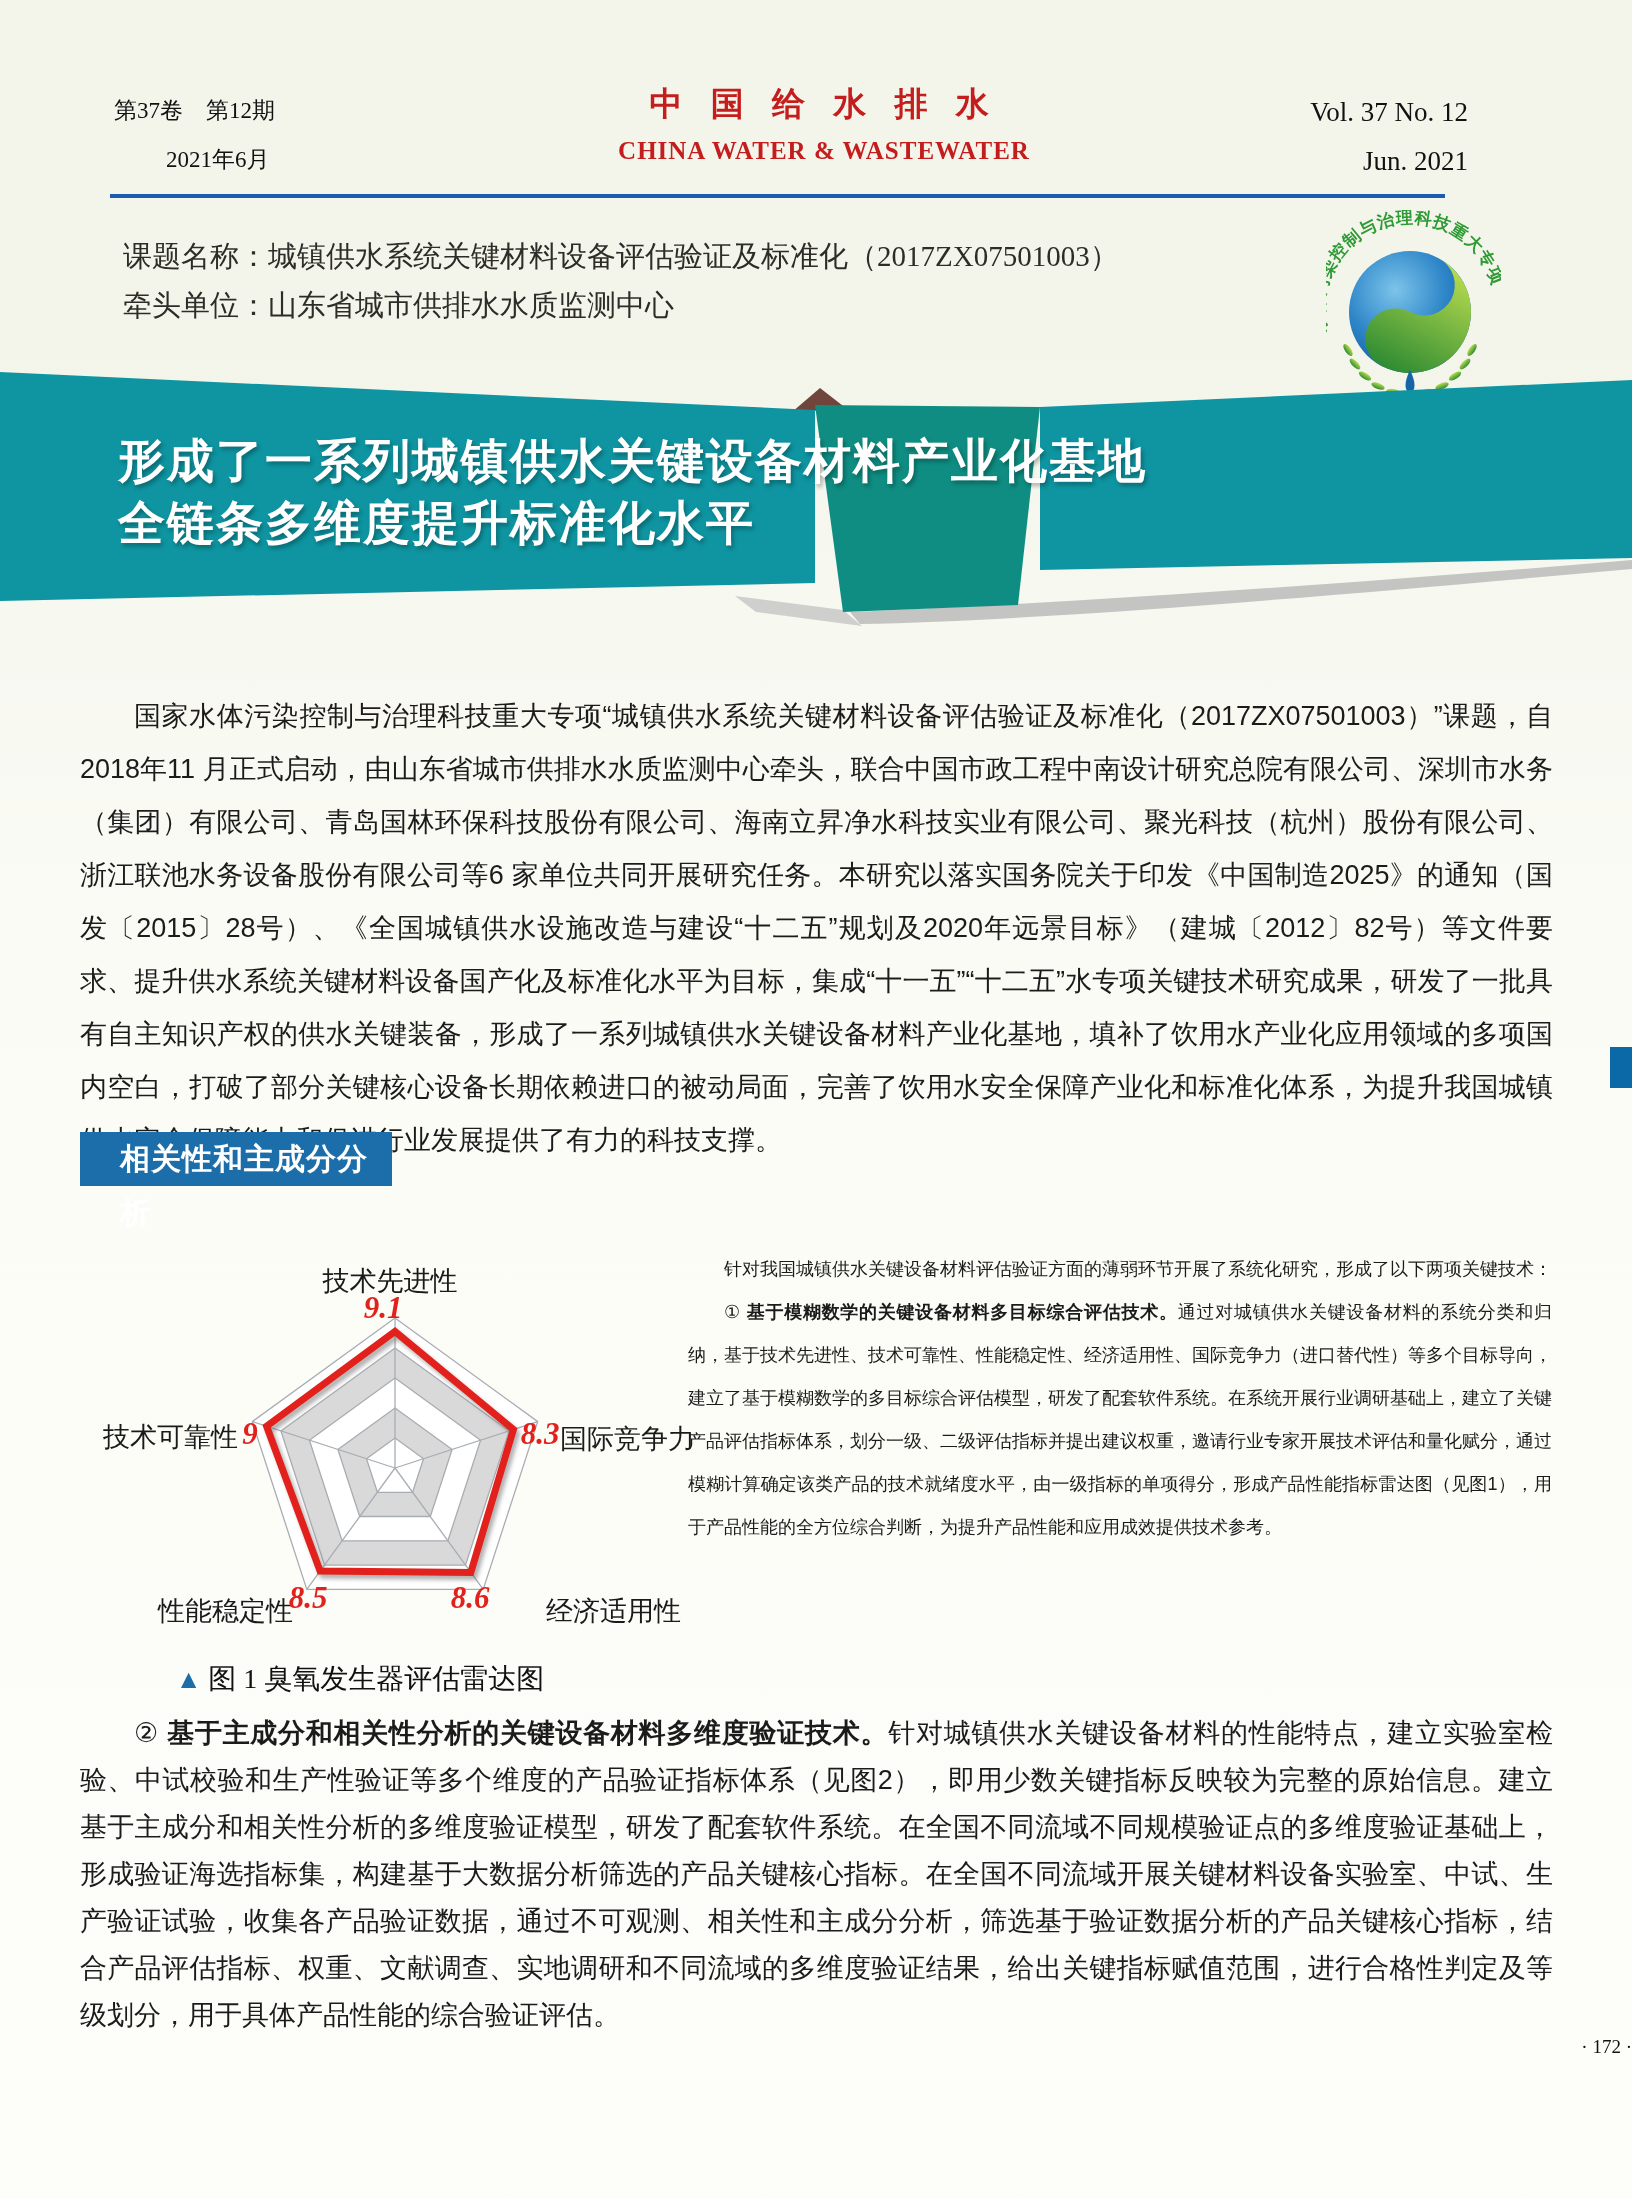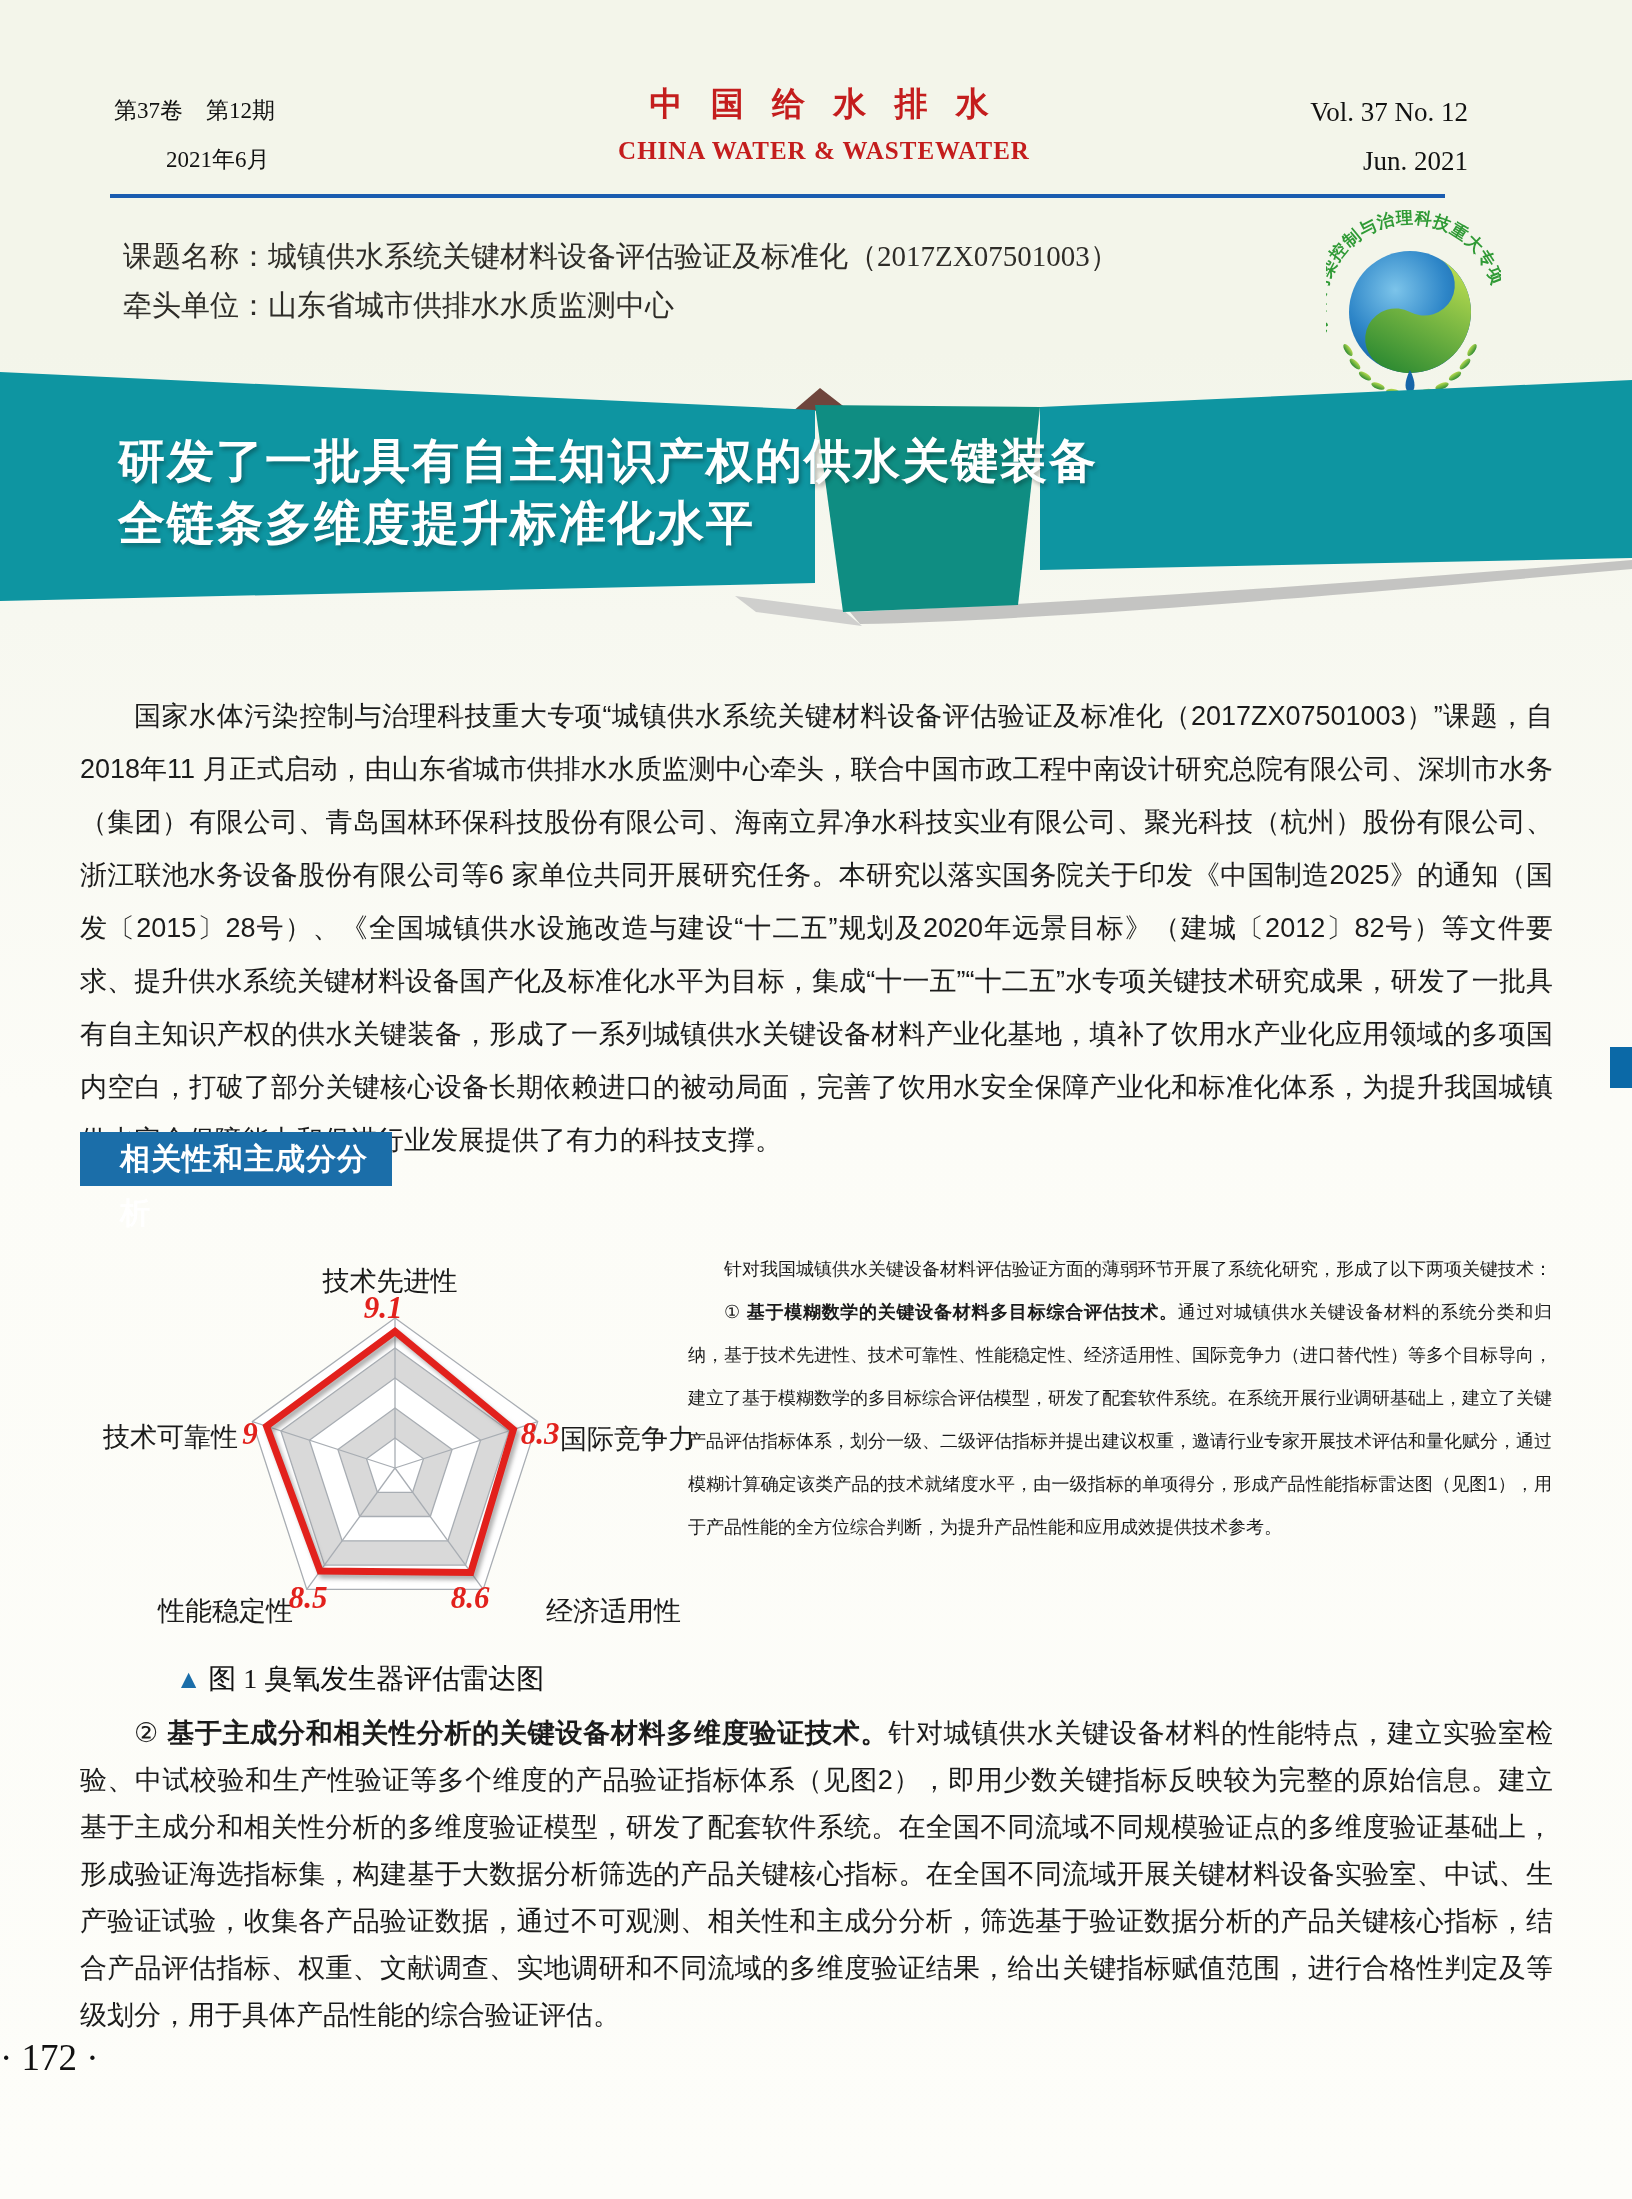--- a/index.html
+++ b/index.html
@@ -27,21 +27,21 @@
   .intro{position:absolute;left:80px;top:690px;width:1473px;font-size:27px;line-height:53px;text-align:justify;text-indent:2em;color:#1b1b1b;}
   .sec-head{position:absolute;left:80px;top:1132px;width:272px;height:54px;background:#1b6ea9;color:#fff;font-weight:bold;font-size:30px;line-height:54px;padding-left:40px;letter-spacing:1px;}
   .side-tab{position:absolute;left:1610px;top:1047px;width:22px;height:41px;background:#0b69a7;}
   .figure-block{position:absolute;left:80px;top:1248px;width:620px;}
   .fig-caption{width:560px;margin-top:-12px;text-align:center;font-family:"Liberation Serif",serif;font-size:28px;color:#111;}
   .fig-caption .tri{color:#1b6ea9;font-size:26px;font-family:"Liberation Sans",sans-serif;}
   .right-col{position:absolute;left:688px;top:1248px;width:864px;font-size:18px;line-height:43px;text-align:justify;color:#1b1b1b;}
   .right-col p{margin:0;text-indent:2em;}
   .para2{position:absolute;left:80px;top:1710px;width:1473px;font-size:27px;line-height:47px;text-align:justify;text-indent:2em;color:#1b1b1b;}
   .bold{font-weight:bold;}
-  .page-num{position:absolute;left:0;top:2036px;width:1632px;text-align:left;font-family:"Liberation Serif",serif;font-size:37px;color:#111;}
+  .page-num{position:absolute;left:0;top:2036px;width:1632px;text-align:right;font-family:"Liberation Serif",serif;font-size:19px;color:#111;}
 </style>
 </head>
 <body>
 
 <div id="page">
 
   <div class="hdr-left">
     <div>第37卷　第12期</div>
     <div class="l2">2021年6月</div>
   </div>
@@ -97,21 +97,21 @@
 
   <svg class="banner-svg" width="1632" height="300" viewBox="0 0 1632 300">
     <path d="M735,236 L843,250 L862,266 L756,252 Z" fill="#c4c4c4" opacity="0.8"></path>
     <path d="M850,252 C1050,244 1350,224 1632,200 L1632,209 C1350,234 1060,260 860,264 Z" fill="#b3b3b3" opacity="0.75"></path>
     <path d="M792,52 L820,28 L847,49 Z" fill="#6f453c"></path>
     <path d="M815,45 L1040,47 L1018,245 L843,252 Z" fill="#0f8d82"></path>
     <path d="M1040,47 L1632,20 L1632,198 L1040,210 Z" fill="#0e95a1"></path>
     <path d="M0,12 L815,50 L815,223 L0,241 Z" fill="#0e95a1"></path>
   </svg>
   <div class="banner-title">
-    <div>研发了一批具有自主知识产权的供水关键装备</div>
+    <div>形成了一系列城镇供水关键设备材料产业化基地</div>
     <div>全链条多维度提升标准化水平</div>
   </div>
 
   <div class="intro">国家水体污染控制与治理科技重大专项“城镇供水系统关键材料设备评估验证及标准化（2017ZX07501003）”课题，自2018年11 月正式启动，由山东省城市供排水水质监测中心牵头，联合中国市政工程中南设计研究总院有限公司、深圳市水务（集团）有限公司、青岛国林环保科技股份有限公司、海南立昇净水科技实业有限公司、聚光科技（杭州）股份有限公司、浙江联池水务设备股份有限公司等6 家单位共同开展研究任务。本研究以落实国务院关于印发《中国制造2025》的通知（国发〔2015〕28号）、《全国城镇供水设施改造与建设“十二五”规划及2020年远景目标》（建城〔2012〕82号）等文件要求、提升供水系统关键材料设备国产化及标准化水平为目标，集成“十一五”“十二五”水专项关键技术研究成果，研发了一批具有自主知识产权的供水关键装备，形成了一系列城镇供水关键设备材料产业化基地，填补了饮用水产业化应用领域的多项国内空白，打破了部分关键核心设备长期依赖进口的被动局面，完善了饮用水安全保障产业化和标准化体系，为提升我国城镇供水安全保障能力和促进行业发展提供了有力的科技支撑。</div>
 
   <div class="sec-head">相关性和主成分分析</div>
   <div class="side-tab"></div>
 
   <div class="figure-block">
     <svg id="radar-svg" width="620" height="420" viewBox="0 0 620 420">

